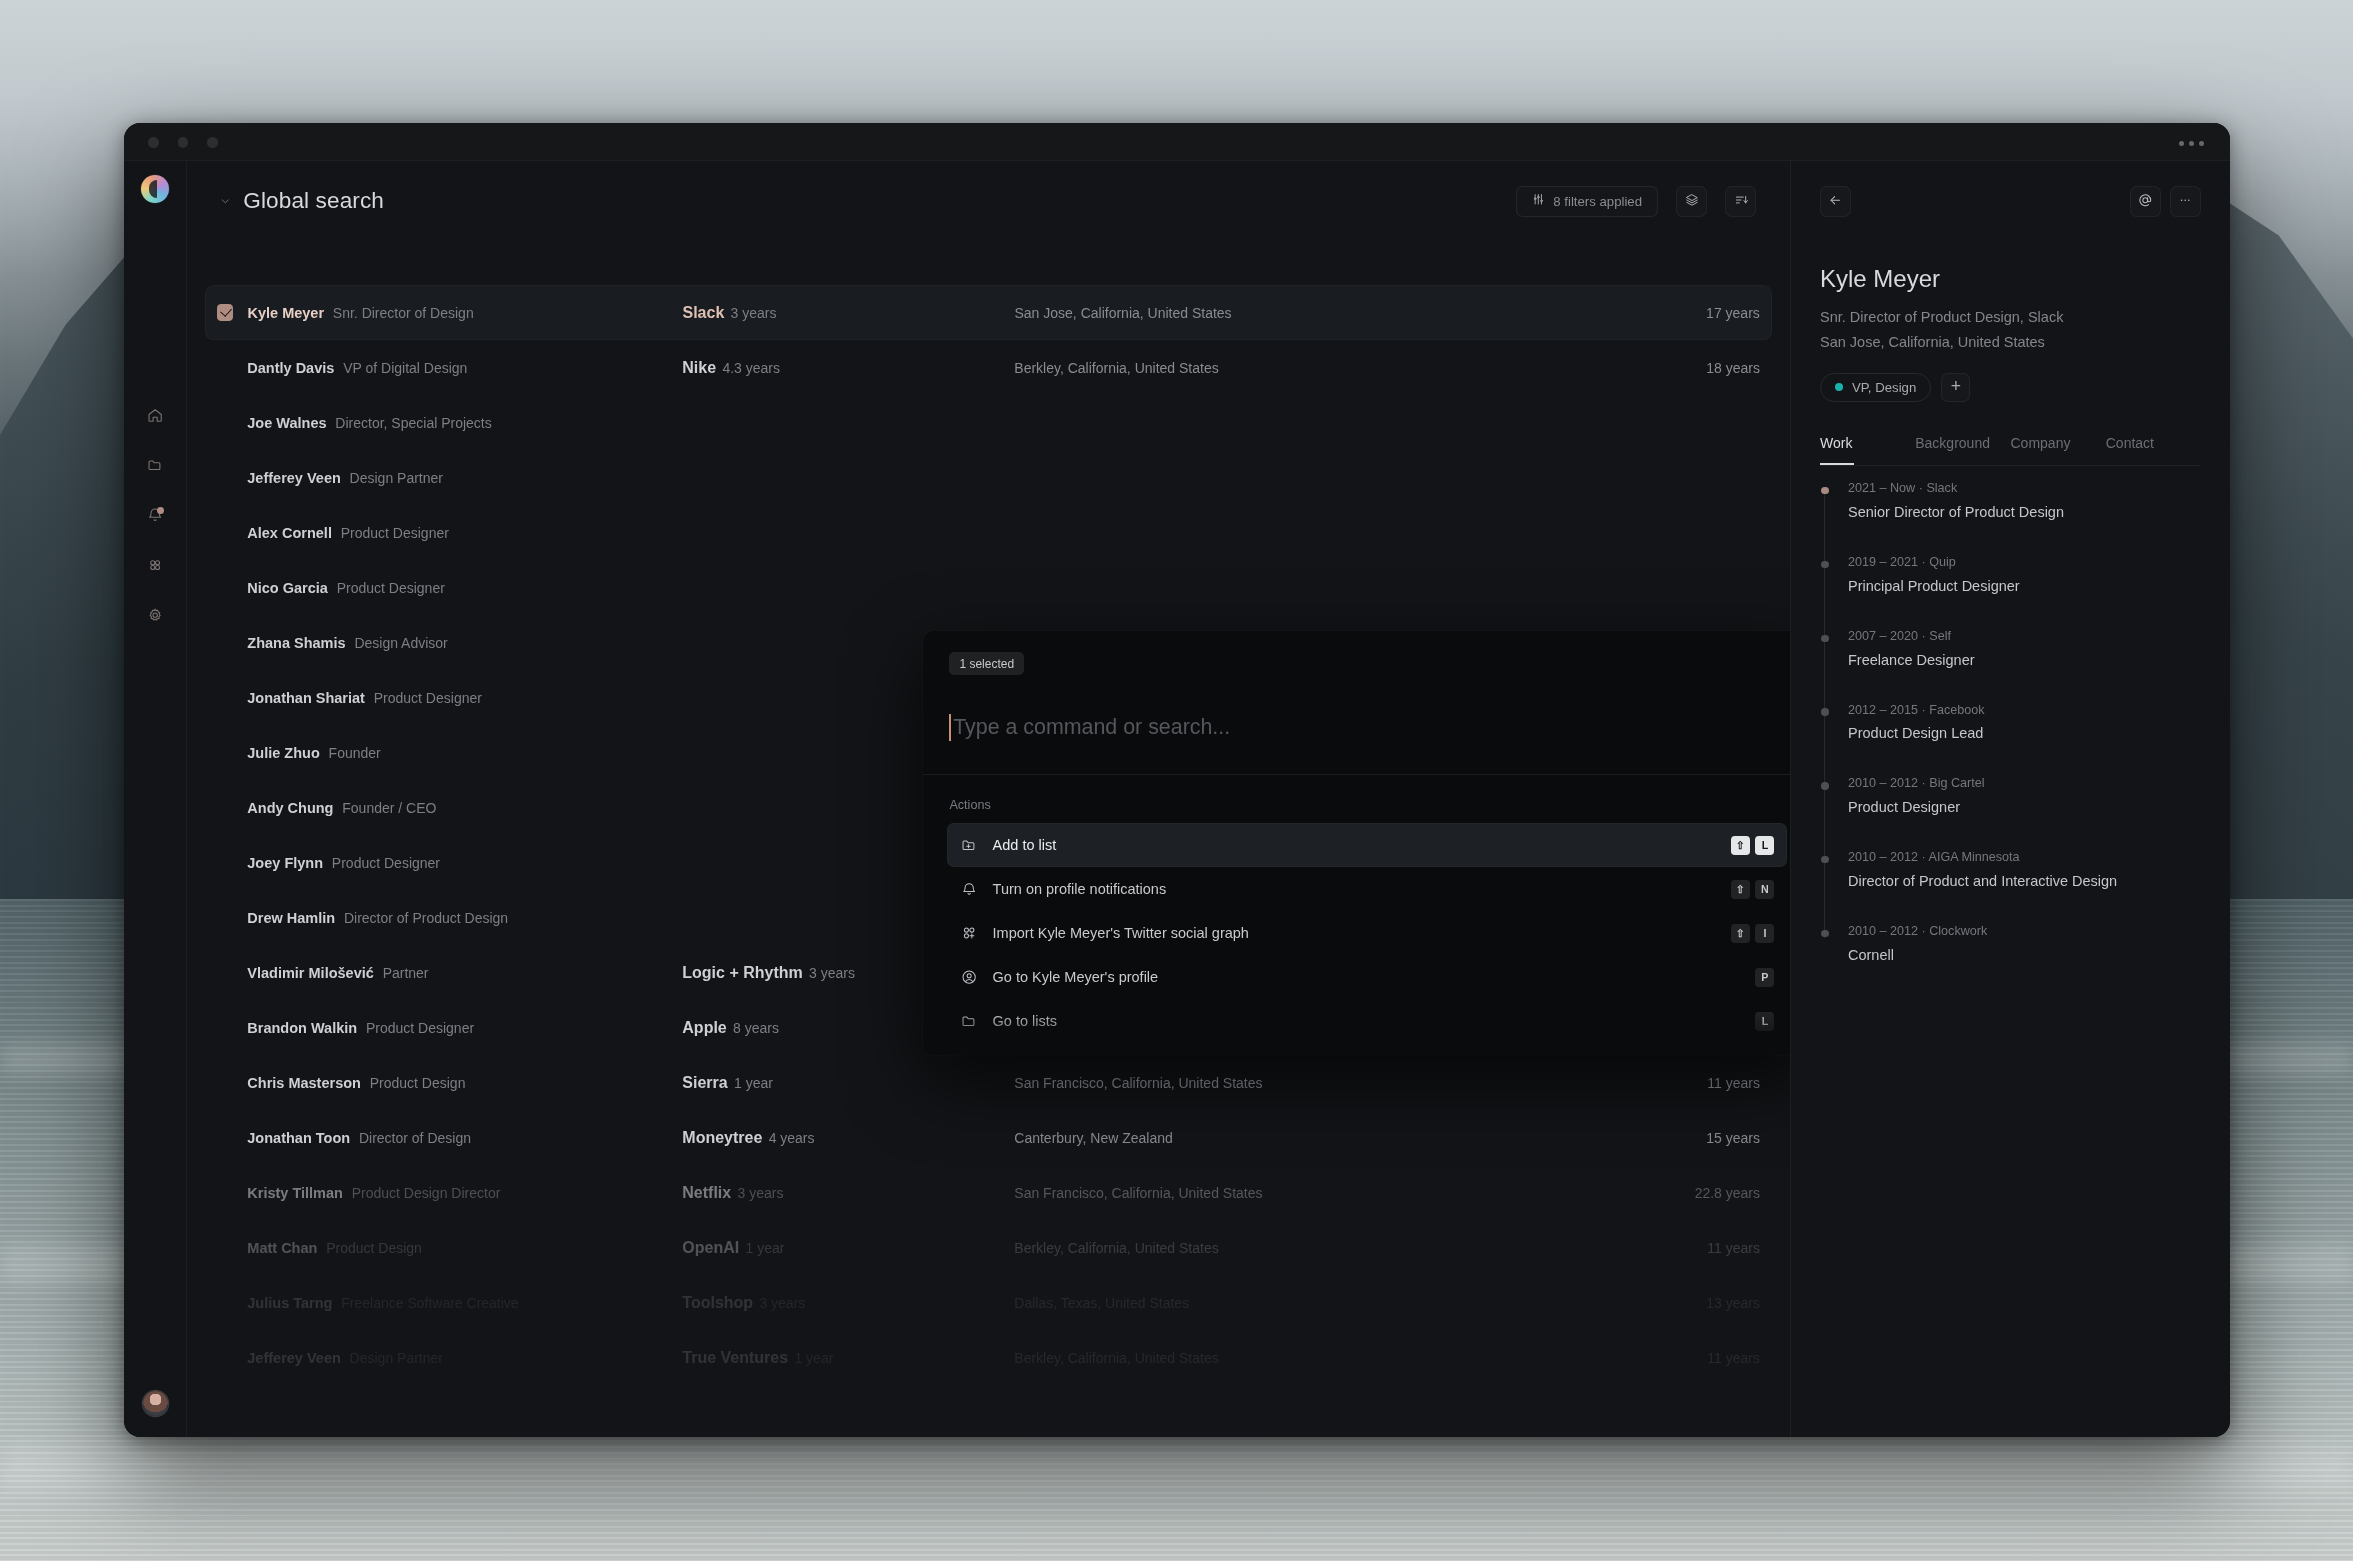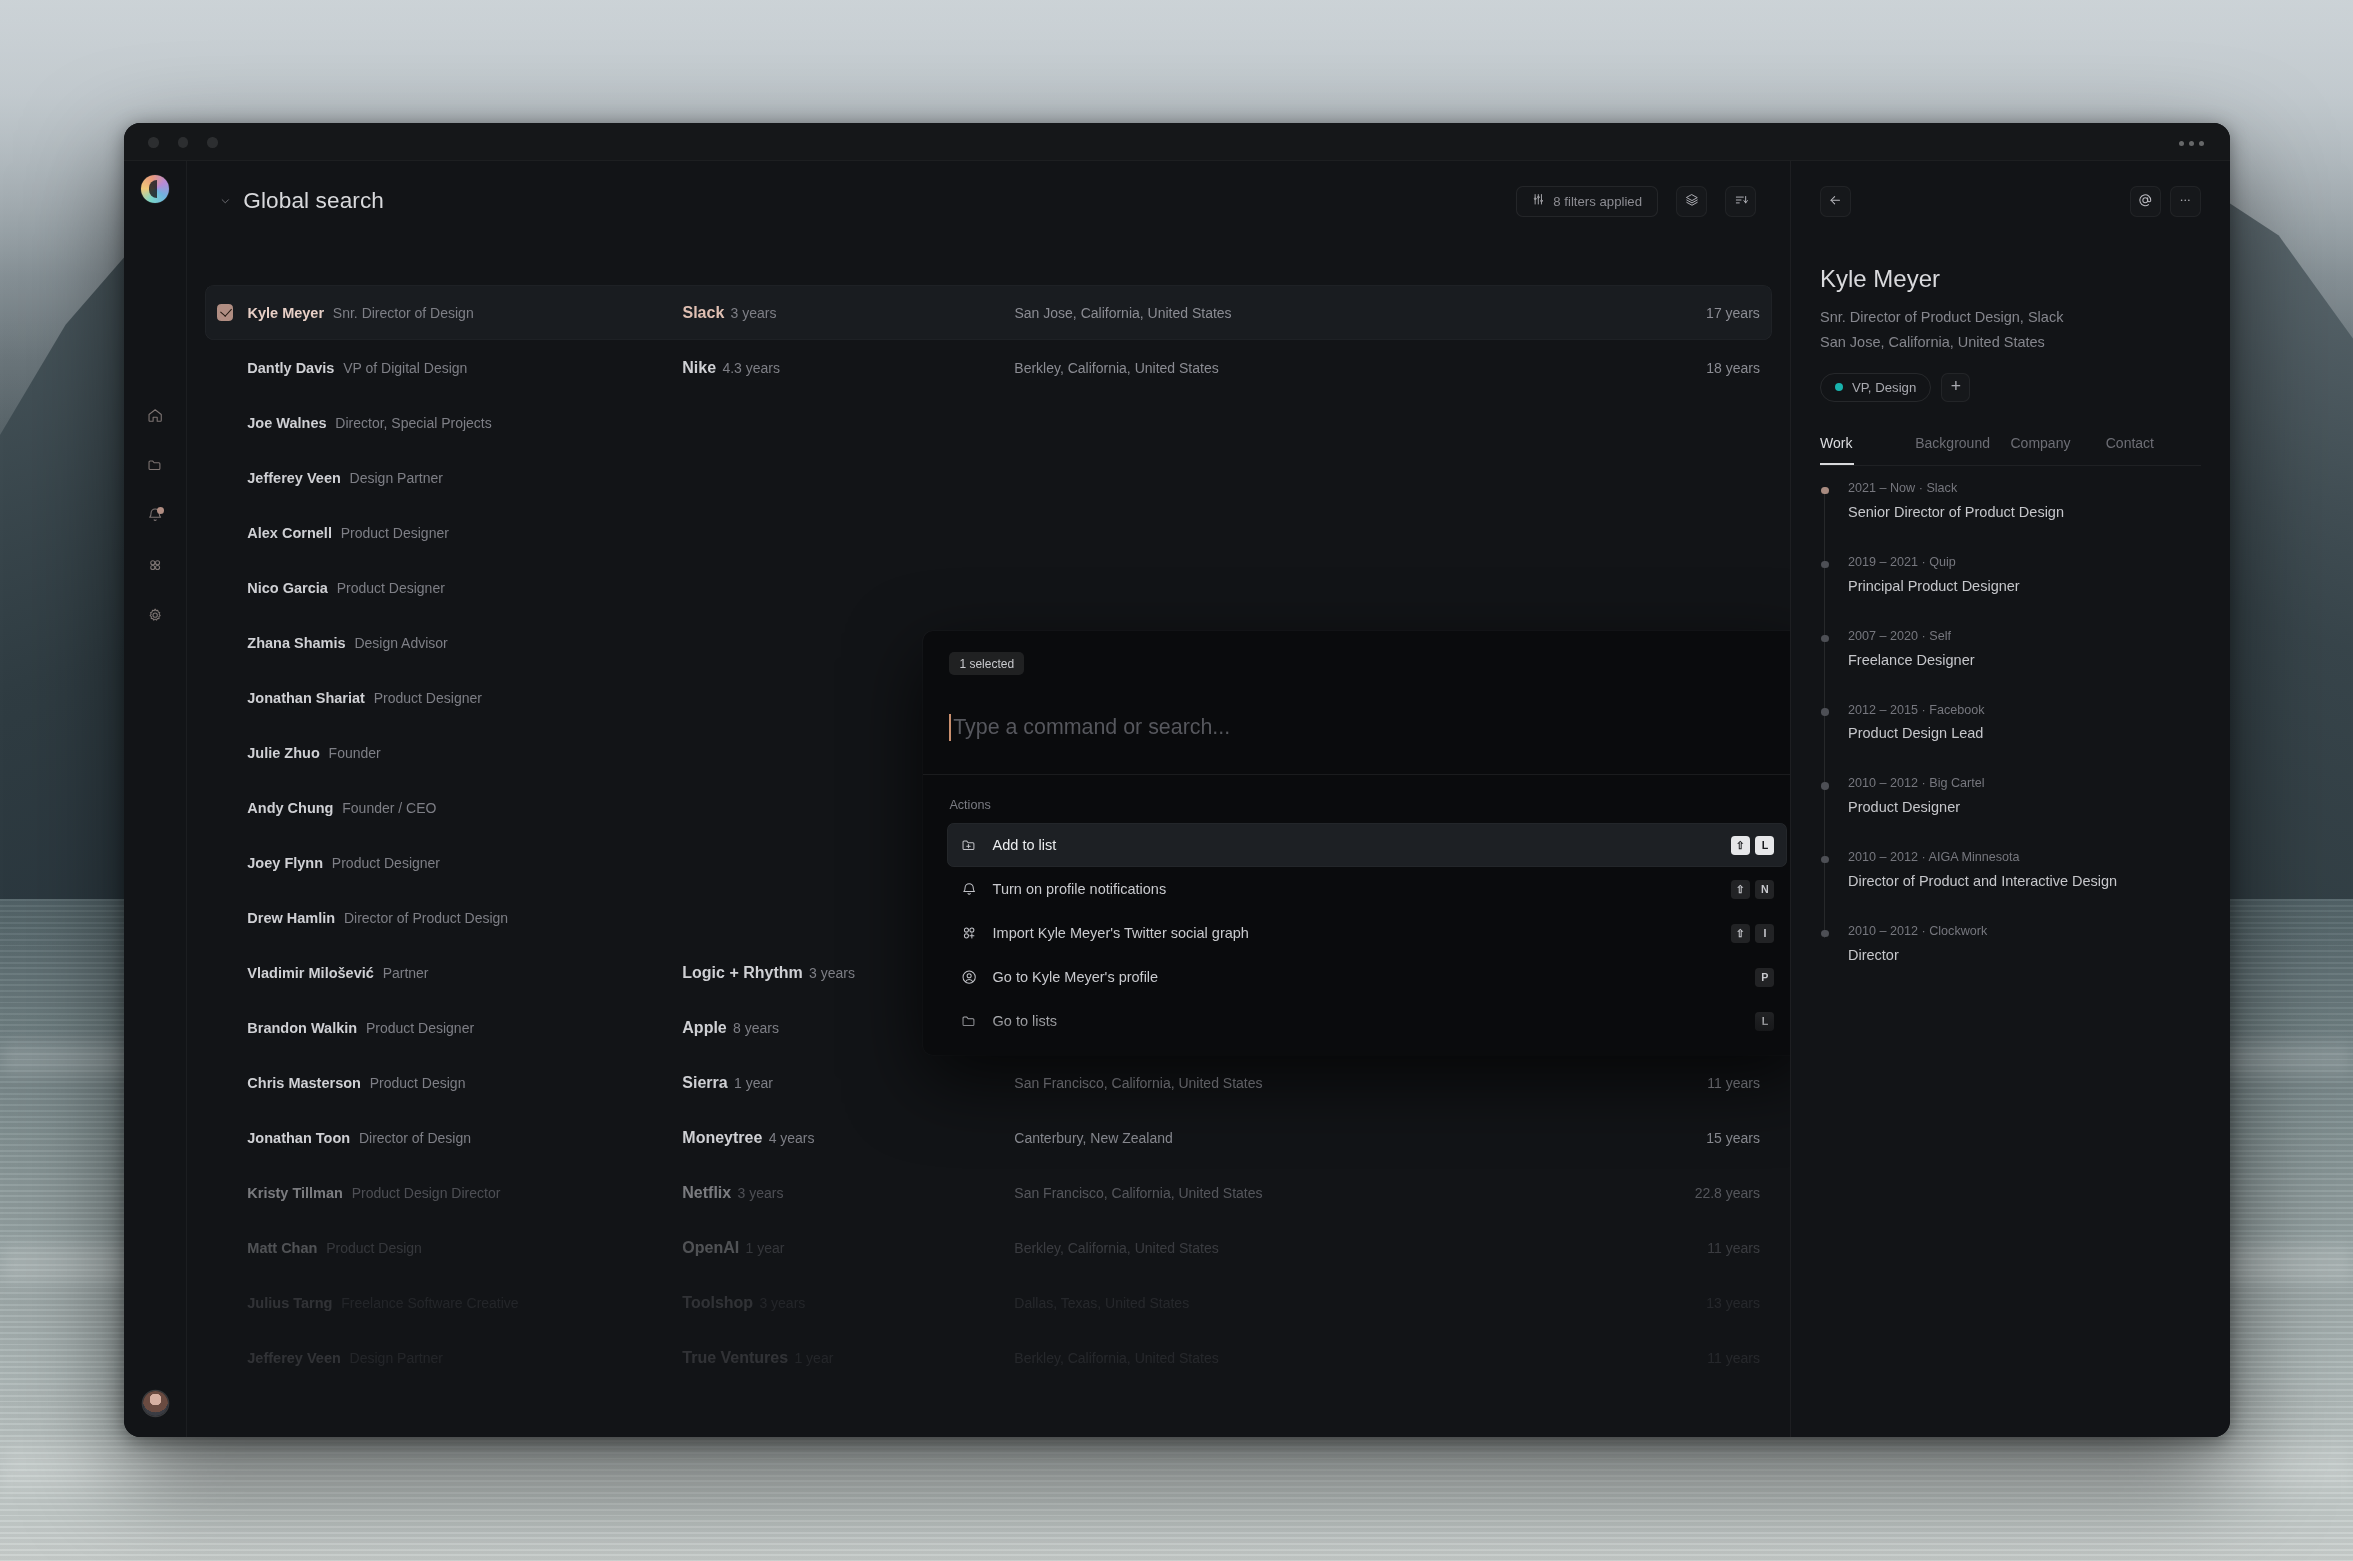--- a/index.html
+++ b/index.html
@@ -814,20 +814,20 @@
           <div class="tl-item">
             <div class="tl-meta">2010 – 2012 · Big Cartel</div>
             <div class="tl-role">Product Designer</div>
           </div>
           <div class="tl-item">
             <div class="tl-meta">2010 – 2012 · AIGA Minnesota</div>
             <div class="tl-role">Director of Product and Interactive Design</div>
           </div>
           <div class="tl-item">
             <div class="tl-meta">2010 – 2012 · Clockwork</div>
-            <div class="tl-role">Director</div>
+            <div class="tl-role">Cornell</div>
           </div>
         </div>
     </div>
 
   </div>
 </div>
 
 
 </body></html>

